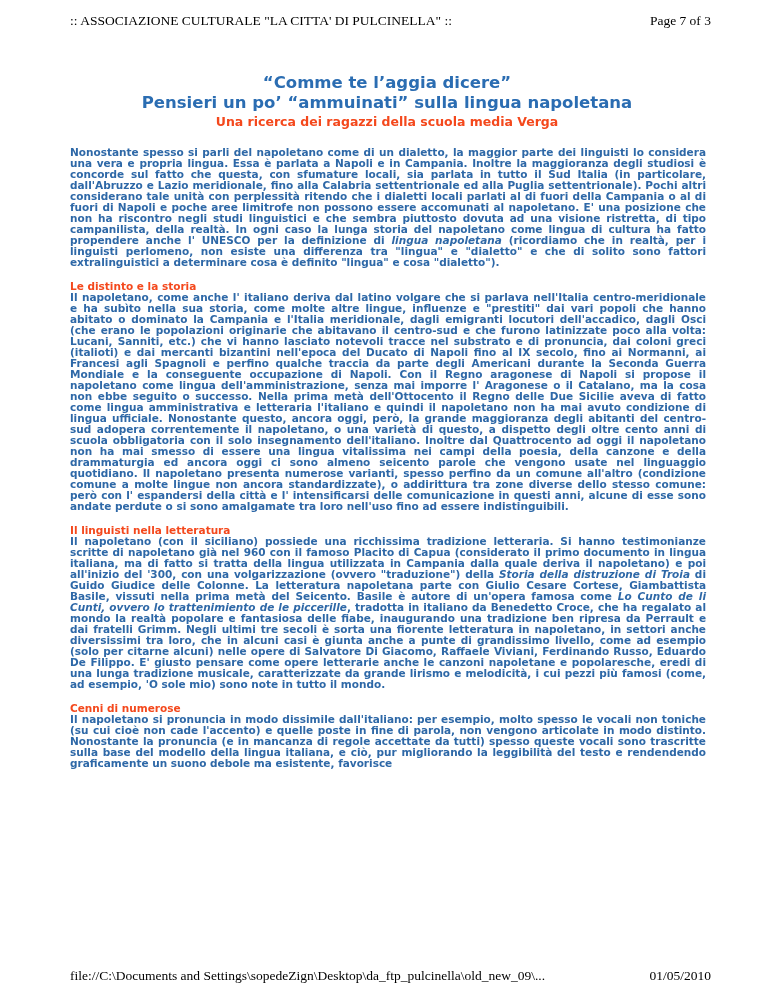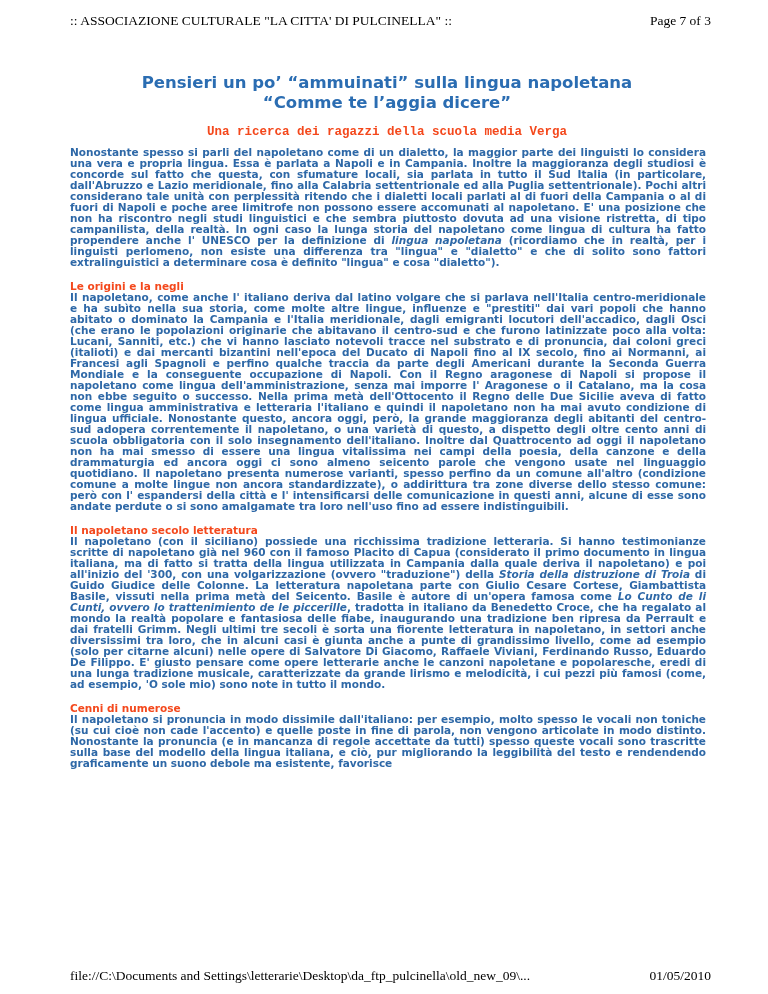--- a/index.html
+++ b/index.html
@@ -48,23 +48,22 @@
   .title-line {
     font-size: 16.5px;
     font-weight: bold;
     line-height: 20px;
     color: var(--title-color, #2b6db2);
   }
   .subtitle {
     font-size: 12.5px;
     font-weight: bold;
     line-height: 15px;
-    margin-top: 12px;
+    margin-top: 1px;
     color: var(--accent-color, #f4481c);
-    font-family: Liberation Mono, monospace;
   }
   .article-body {
     position: absolute;
     top: 147px;
     left: 70px;
     width: 636px;
     text-align: justify;
     font-size: 10.5px;
     font-weight: bold;
     line-height: 11px;
@@ -81,33 +80,33 @@
 <body>
 
 <div class="page">
 
   <div class="print-header">
     <span>:: ASSOCIAZIONE CULTURALE "LA CITTA' DI PULCINELLA" ::</span>
     <span>Page 7 of 3</span>
   </div>
 
   <div class="title-block">
+    <div class="title-line">“Comme te l’aggia dicere”</div>
     <div class="title-line">Pensieri un po’ “ammuinati” sulla lingua napoletana</div>
-    <div class="title-line">“Comme te l’aggia dicere”</div>
     <div class="subtitle">Una ricerca dei ragazzi della scuola media Verga</div>
   </div>
 
   <div class="article-body">
       <p class="body-par"><span>Nonostante spesso si parli del napoletano come di un dialetto, la maggior parte dei linguisti lo considera una vera e propria lingua. Essa è parlata a Napoli e in Campania. Inoltre la maggioranza degli studiosi è concorde sul fatto che questa, con sfumature locali, sia parlata in tutto il Sud Italia (in particolare, dall'Abruzzo e Lazio meridionale, fino alla Calabria settentrionale ed alla Puglia settentrionale). Pochi altri considerano tale unità con perplessità ritendo che i dialetti locali parlati al di fuori della Campania o al di fuori di Napoli e poche aree limitrofe non possono essere accomunati al napoletano. E' una posizione che non ha riscontro negli studi linguistici e che sembra piuttosto dovuta ad una visione ristretta, di tipo campanilista, della realtà. In ogni caso la lunga storia del napoletano come lingua di cultura ha fatto propendere anche l' UNESCO per la definizione di </span><em>lingua napoletana</em><span> (ricordiamo che in realtà, per i linguisti perlomeno, non esiste una differenza tra "lingua" e "dialetto" e che di solito sono fattori extralinguistici a determinare cosa è definito "lingua" e cosa "dialetto").</span></p>
-      <div class="section-heading">Le origini e la negli</div>
+      <div class="section-heading">Le distinto e la storia</div>
       <p class="body-par"><span>Il napoletano, come anche l' italiano deriva dal latino volgare che si parlava nell'Italia centro-meridionale e ha subìto nella sua storia, come molte altre lingue, influenze e "prestiti" dai vari popoli che hanno abitato o dominato la Campania e l'Italia meridionale, dagli emigranti locutori dell'accadico, dagli Osci (che erano le popolazioni originarie che abitavano il centro-sud e che furono latinizzate poco alla volta: Lucani, Sanniti, etc.) che vi hanno lasciato notevoli tracce nel substrato e di pronuncia, dai coloni greci (italioti) e dai mercanti bizantini nell'epoca del Ducato di Napoli fino al IX secolo, fino ai Normanni, ai Francesi agli Spagnoli e perfino qualche traccia da parte degli Americani durante la Seconda Guerra Mondiale e la conseguente occupazione di Napoli.  Con il Regno aragonese di Napoli si propose il napoletano come lingua dell'amministrazione, senza mai imporre l' Aragonese o il Catalano, ma la cosa non ebbe seguito o successo. Nella prima metà dell'Ottocento il Regno delle Due Sicilie aveva di fatto come lingua amministrativa e letteraria l'italiano e quindi il napoletano non ha mai avuto condizione di lingua ufficiale. Nonostante questo, ancora oggi, però, la grande maggioranza degli abitanti del centro-sud adopera correntemente il napoletano, o una varietà di questo, a dispetto degli oltre cento anni di scuola obbligatoria con il solo insegnamento dell'italiano. Inoltre dal Quattrocento ad oggi il napoletano non ha mai smesso di essere una lingua vitalissima nei campi della poesia, della canzone e della drammaturgia ed ancora oggi ci sono almeno seicento parole che vengono usate nel linguaggio quotidiano. Il napoletano presenta numerose varianti, spesso perfino da un comune all'altro (condizione comune a molte lingue non ancora standardizzate), o addirittura tra zone diverse dello stesso comune: però con l' espandersi della città e l' intensificarsi delle comunicazione in questi anni, alcune di esse sono andate perdute o si sono amalgamate tra loro nell'uso fino ad essere indistinguibili.</span></p>
-      <div class="section-heading">Il napoletano secolo letteratura</div>
+      <div class="section-heading">Il linguisti nella letteratura</div>
       <p class="body-par"><span>Il napoletano (con il siciliano) possiede una ricchissima tradizione letteraria. Si hanno testimonianze scritte di napoletano già nel 960 con il famoso Placito di Capua (considerato il primo documento in lingua italiana, ma di fatto si tratta della lingua utilizzata in Campania dalla quale deriva il napoletano) e poi all'inizio del '300, con una volgarizzazione (ovvero "traduzione") della </span><em>Storia della distruzione di Troia</em><span> di Guido Giudice delle Colonne. La letteratura napoletana parte con Giulio Cesare Cortese, Giambattista Basile, vissuti nella prima metà del Seicento. Basile è autore di un'opera famosa come </span><em>Lo Cunto de li Cunti, ovvero lo trattenimiento de le piccerille</em><span>, tradotta in italiano da Benedetto Croce, che ha regalato al mondo la realtà popolare e fantasiosa delle fiabe, inaugurando una tradizione ben ripresa da Perrault e dai fratelli Grimm. Negli ultimi tre secoli è sorta una fiorente letteratura in napoletano, in settori anche diversissimi tra loro, che in alcuni casi è giunta anche a punte di grandissimo livello, come ad esempio (solo per citarne alcuni) nelle opere di Salvatore Di Giacomo, Raffaele Viviani, Ferdinando Russo, Eduardo De Filippo. E' giusto pensare come opere letterarie anche le canzoni napoletane e popolaresche, eredi di una lunga tradizione musicale, caratterizzate da grande lirismo e melodicità, i cui pezzi più famosi (come, ad esempio, 'O sole mio) sono note in tutto il mondo.</span></p>
       <div class="section-heading">Cenni di numerose</div>
       <p class="body-par"><span>Il napoletano si pronuncia in modo dissimile dall'italiano: per esempio, molto spesso le vocali non toniche (su cui cioè non cade l'accento) e quelle poste in fine di parola, non vengono articolate in modo distinto. Nonostante la pronuncia (e in mancanza di regole accettate da tutti) spesso queste vocali sono trascritte sulla base del modello della lingua italiana, e ciò, pur migliorando la leggibilità del testo e rendendendo graficamente un suono debole ma esistente, favorisce</span></p>
     </div>
 
   <div class="print-footer">
-    <span>file://C:\Documents and Settings\letterarie\Desktop\da_ftp_pulcinella\old_new_09\...</span>
+    <span>file://C:\Documents and Settings\sopedeZign\Desktop\da_ftp_pulcinella\old_new_09\...</span>
     <span>01/05/2010</span>
   </div>
 
 </div>
 
 </body></html>

